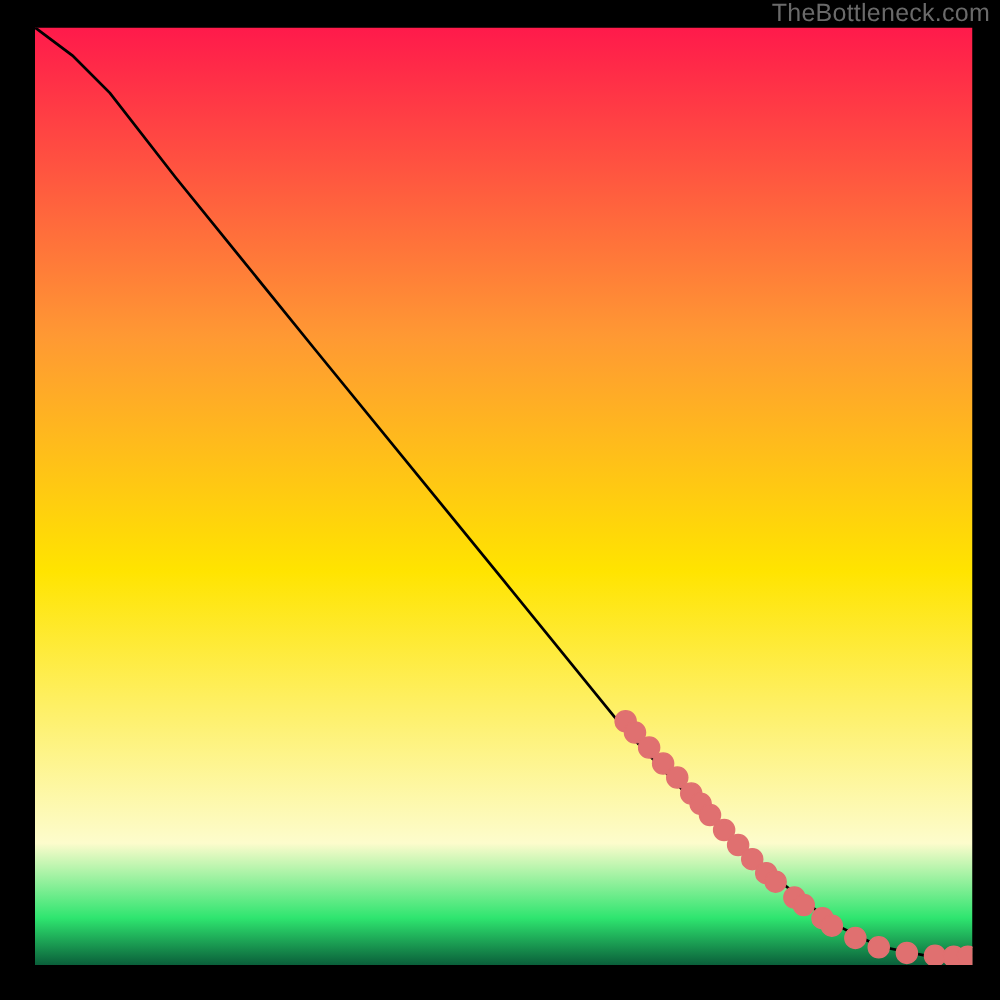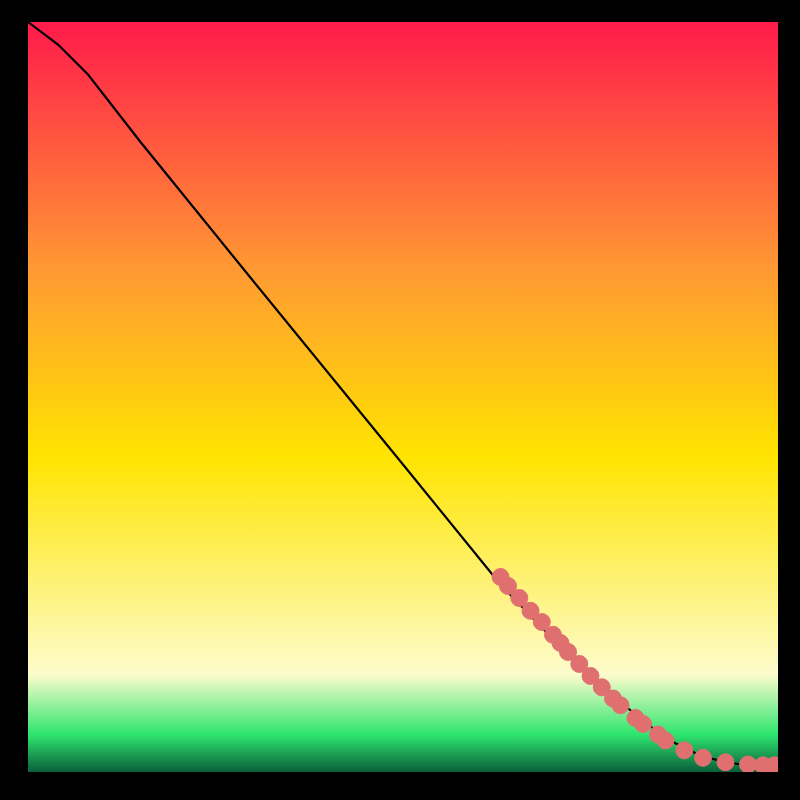--- a/index.html
+++ b/index.html
@@ -36,20 +36,21 @@
     letter-spacing: 0.2px;
     user-select: none;
   }
   svg { display: block; }
 </style>
 </head>
 <body>
 
 <div class="frame">
 
+  <div class="watermark">TheBottleneck.com</div>
 
   <div class="plot">
     <svg id="chart-svg" width="750" height="750" viewBox="0 0 750 750">
       <defs>
         <linearGradient id="bg-grad" x1="0" y1="0" x2="0" y2="1">
           <stop id="g0" offset="0%" stop-color="#ff1a4b"></stop>
           <stop id="g1" offset="33%" stop-color="#ff9933"></stop>
           <stop id="g2" offset="58%" stop-color="#ffe400"></stop>
           <stop id="g3" offset="87%" stop-color="#fdfccc"></stop>
           <stop id="g4" offset="95%" stop-color="#2ee56f"></stop>

